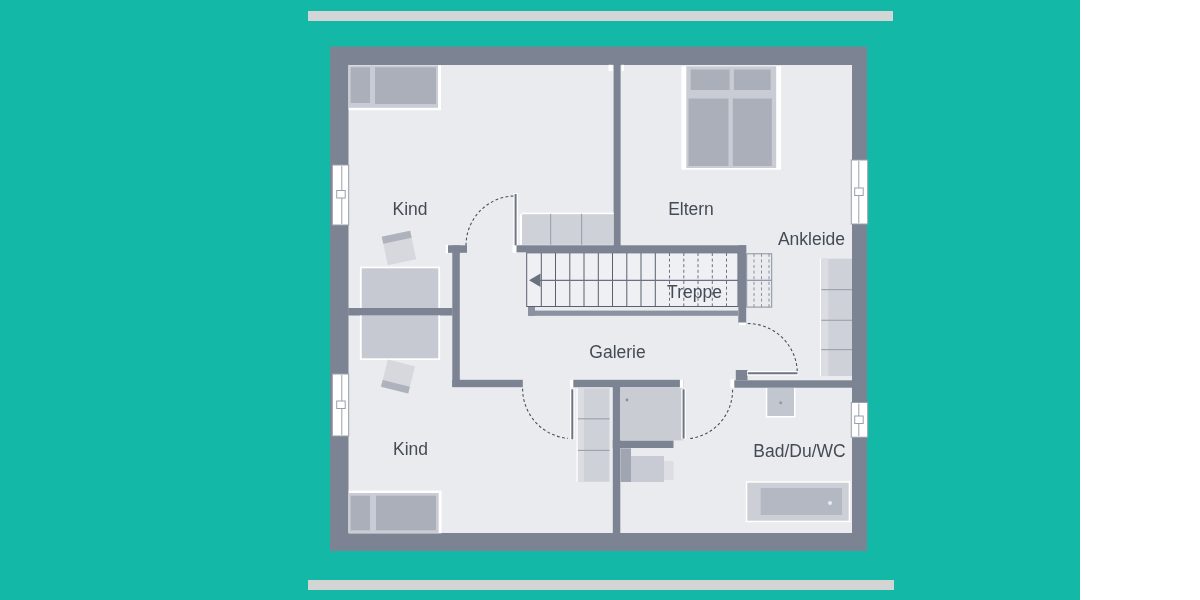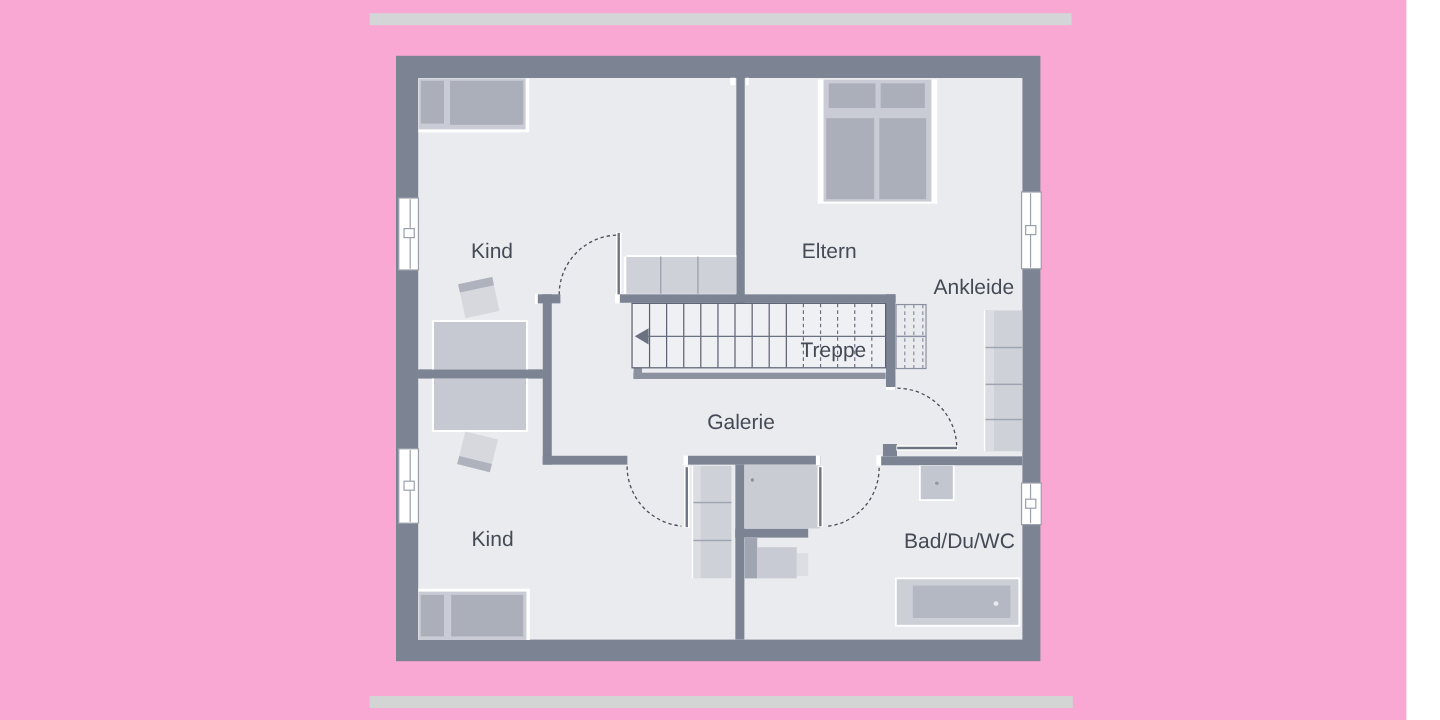--- a/index.html
+++ b/index.html
@@ -1,16 +1,16 @@
 <!DOCTYPE html>
 <html><head>
 <meta charset="utf-8">
 <style>
   html,body{margin:0;padding:0;background:#ffffff;}
-  #c{position:relative;width:1172px;height:600px;background:#f9a8d4;overflow:hidden;}
+  #c{position:relative;width:1080px;height:600px;background:#14b8a6;overflow:hidden;}
   svg{position:absolute;left:0;top:0;}
   text{font-family:"Liberation Sans",sans-serif;fill:#454b56;}
 </style>
 </head>
 <body>
 <div id="c">
 <svg width="1200" height="600" viewBox="0 0 1200 600">
 
   <rect x="308" y="11" width="585" height="10" fill="#d3d5d7"></rect>
   <rect x="308" y="580" width="586" height="10" fill="#d3d5d5"></rect>

